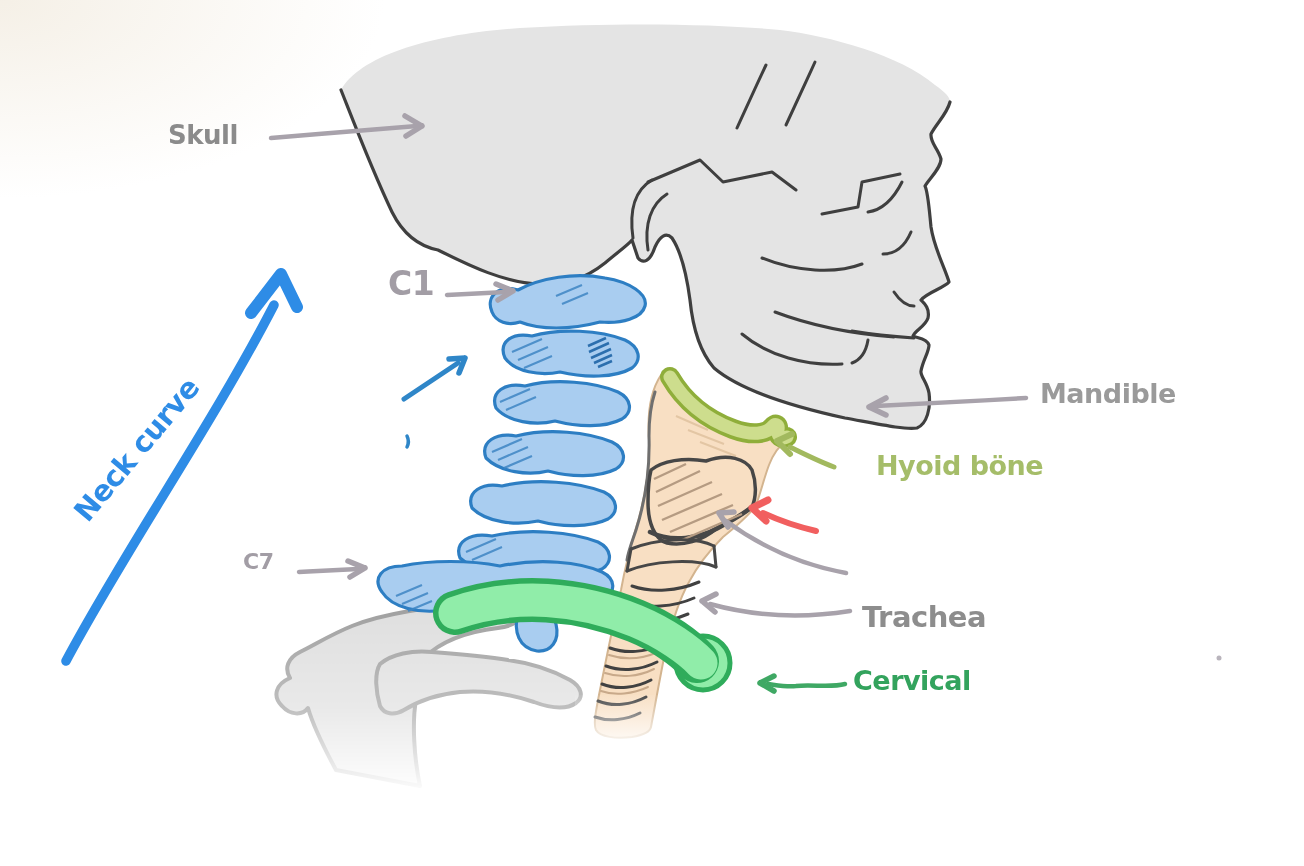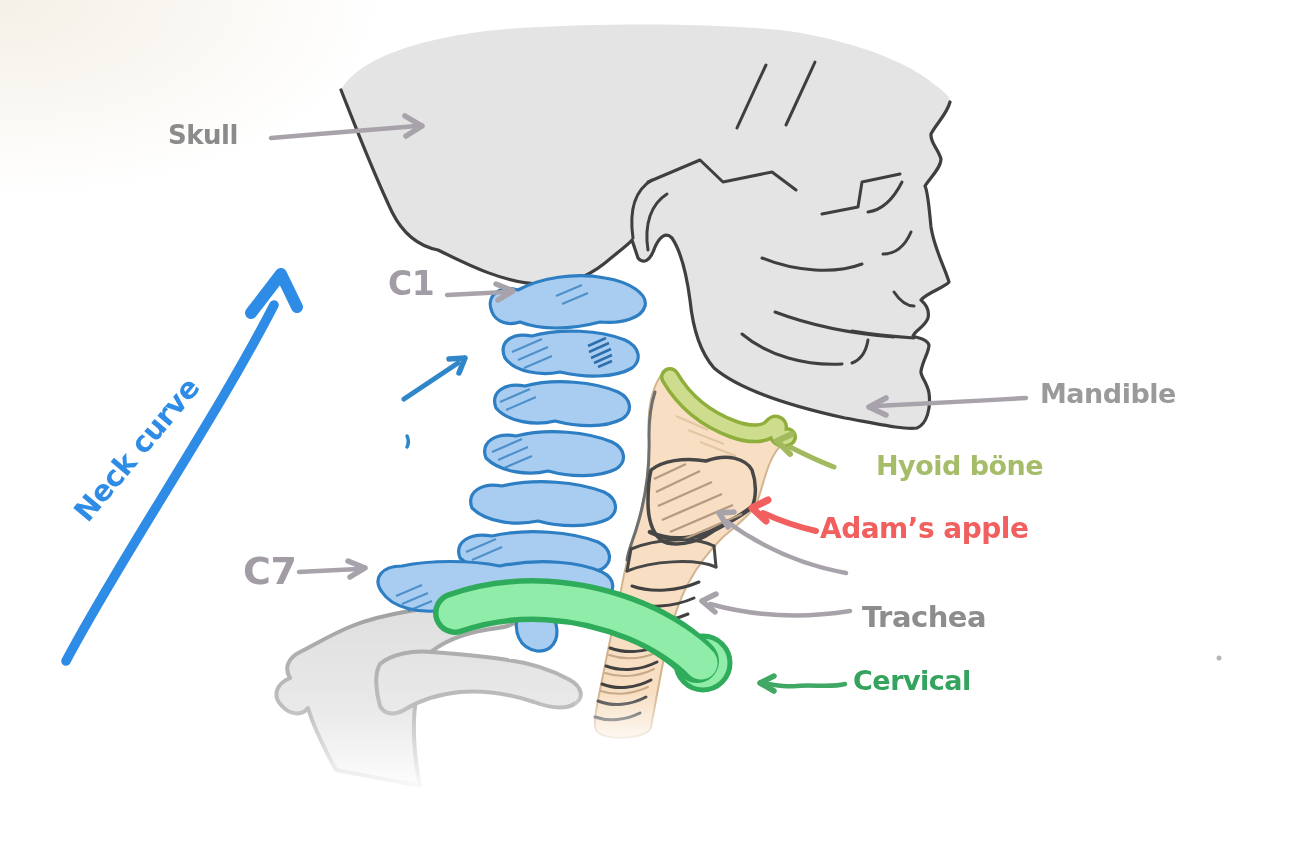--- a/index.html
+++ b/index.html
@@ -16,21 +16,21 @@
   }
   .stage svg{position:absolute;left:0;top:0;}
   .lbl{
     position:absolute;font-weight:700;letter-spacing:-0.5px;white-space:nowrap;
     -webkit-font-smoothing:antialiased;
   }
   .lbl-skull   {left:168px;top:120px;font-size:26px;color:#8b8b8b;}
   .lbl-c1      {left:372px;top:264px;font-size:33px;color:#a29da5;margin-left:16px;}
   .lbl-cerv    {left:250px;top:390px;width:160px;text-align:center;font-size:27px;line-height:46px;color:#2f86c8;}
   .lbl-neck    {left:80px;top:500px;font-size:29px;color:#2e8ce6;transform:rotate(-50deg);transform-origin:left center;}
-  .lbl-c7      {left:243px;top:549px;font-size:38px;color:#a29da5;}
+  .lbl-c7      {left:243px;top:549px;font-size:22px;color:#a29da5;}
   .lbl-mand    {left:1040px;top:378px;font-size:27px;color:#9a9a9a;}
   .lbl-hyoid   {left:833px;top:450px;font-size:27px;color:#a5bd69;margin-left:43px;}
   .lbl-adams   {left:820px;top:512px;font-size:28px;color:#f15f5f;}
   .lbl-thyroid {left:853px;top:555px;font-size:27px;color:#8d8d8d;}
   .lbl-trachea {left:862px;top:600px;font-size:29px;color:#8d8d8d;}
   .lbl-clav    {left:853px;top:665px;font-size:27px;color:#33a35d;}
   .lbl-title   {left:538px;top:802px;font-size:36px;font-weight:800;letter-spacing:0px;color:#151515;}
 </style>
 </head>
 <body>
@@ -231,17 +231,16 @@
     <circle cx="1219" cy="658" r="2.5" fill="#b9b4bc" stroke="none"></circle>
   </g>
 </svg>
 
 <div class="lbl lbl-skull">Skull</div>
 <div class="lbl lbl-c1">C1</div>
 <div class="lbl lbl-neck">Neck curve</div>
 <div class="lbl lbl-c7">C7</div>
 <div class="lbl lbl-mand">Mandible</div>
 <div class="lbl lbl-hyoid">Hyoid böne</div>
-<div class="lbl lbl-adams">Adam’s apple</div>
 <div class="lbl lbl-trachea">Trachea</div>
 <div class="lbl lbl-clav">Cervical</div>
 
 </div>
 
 </body></html>

